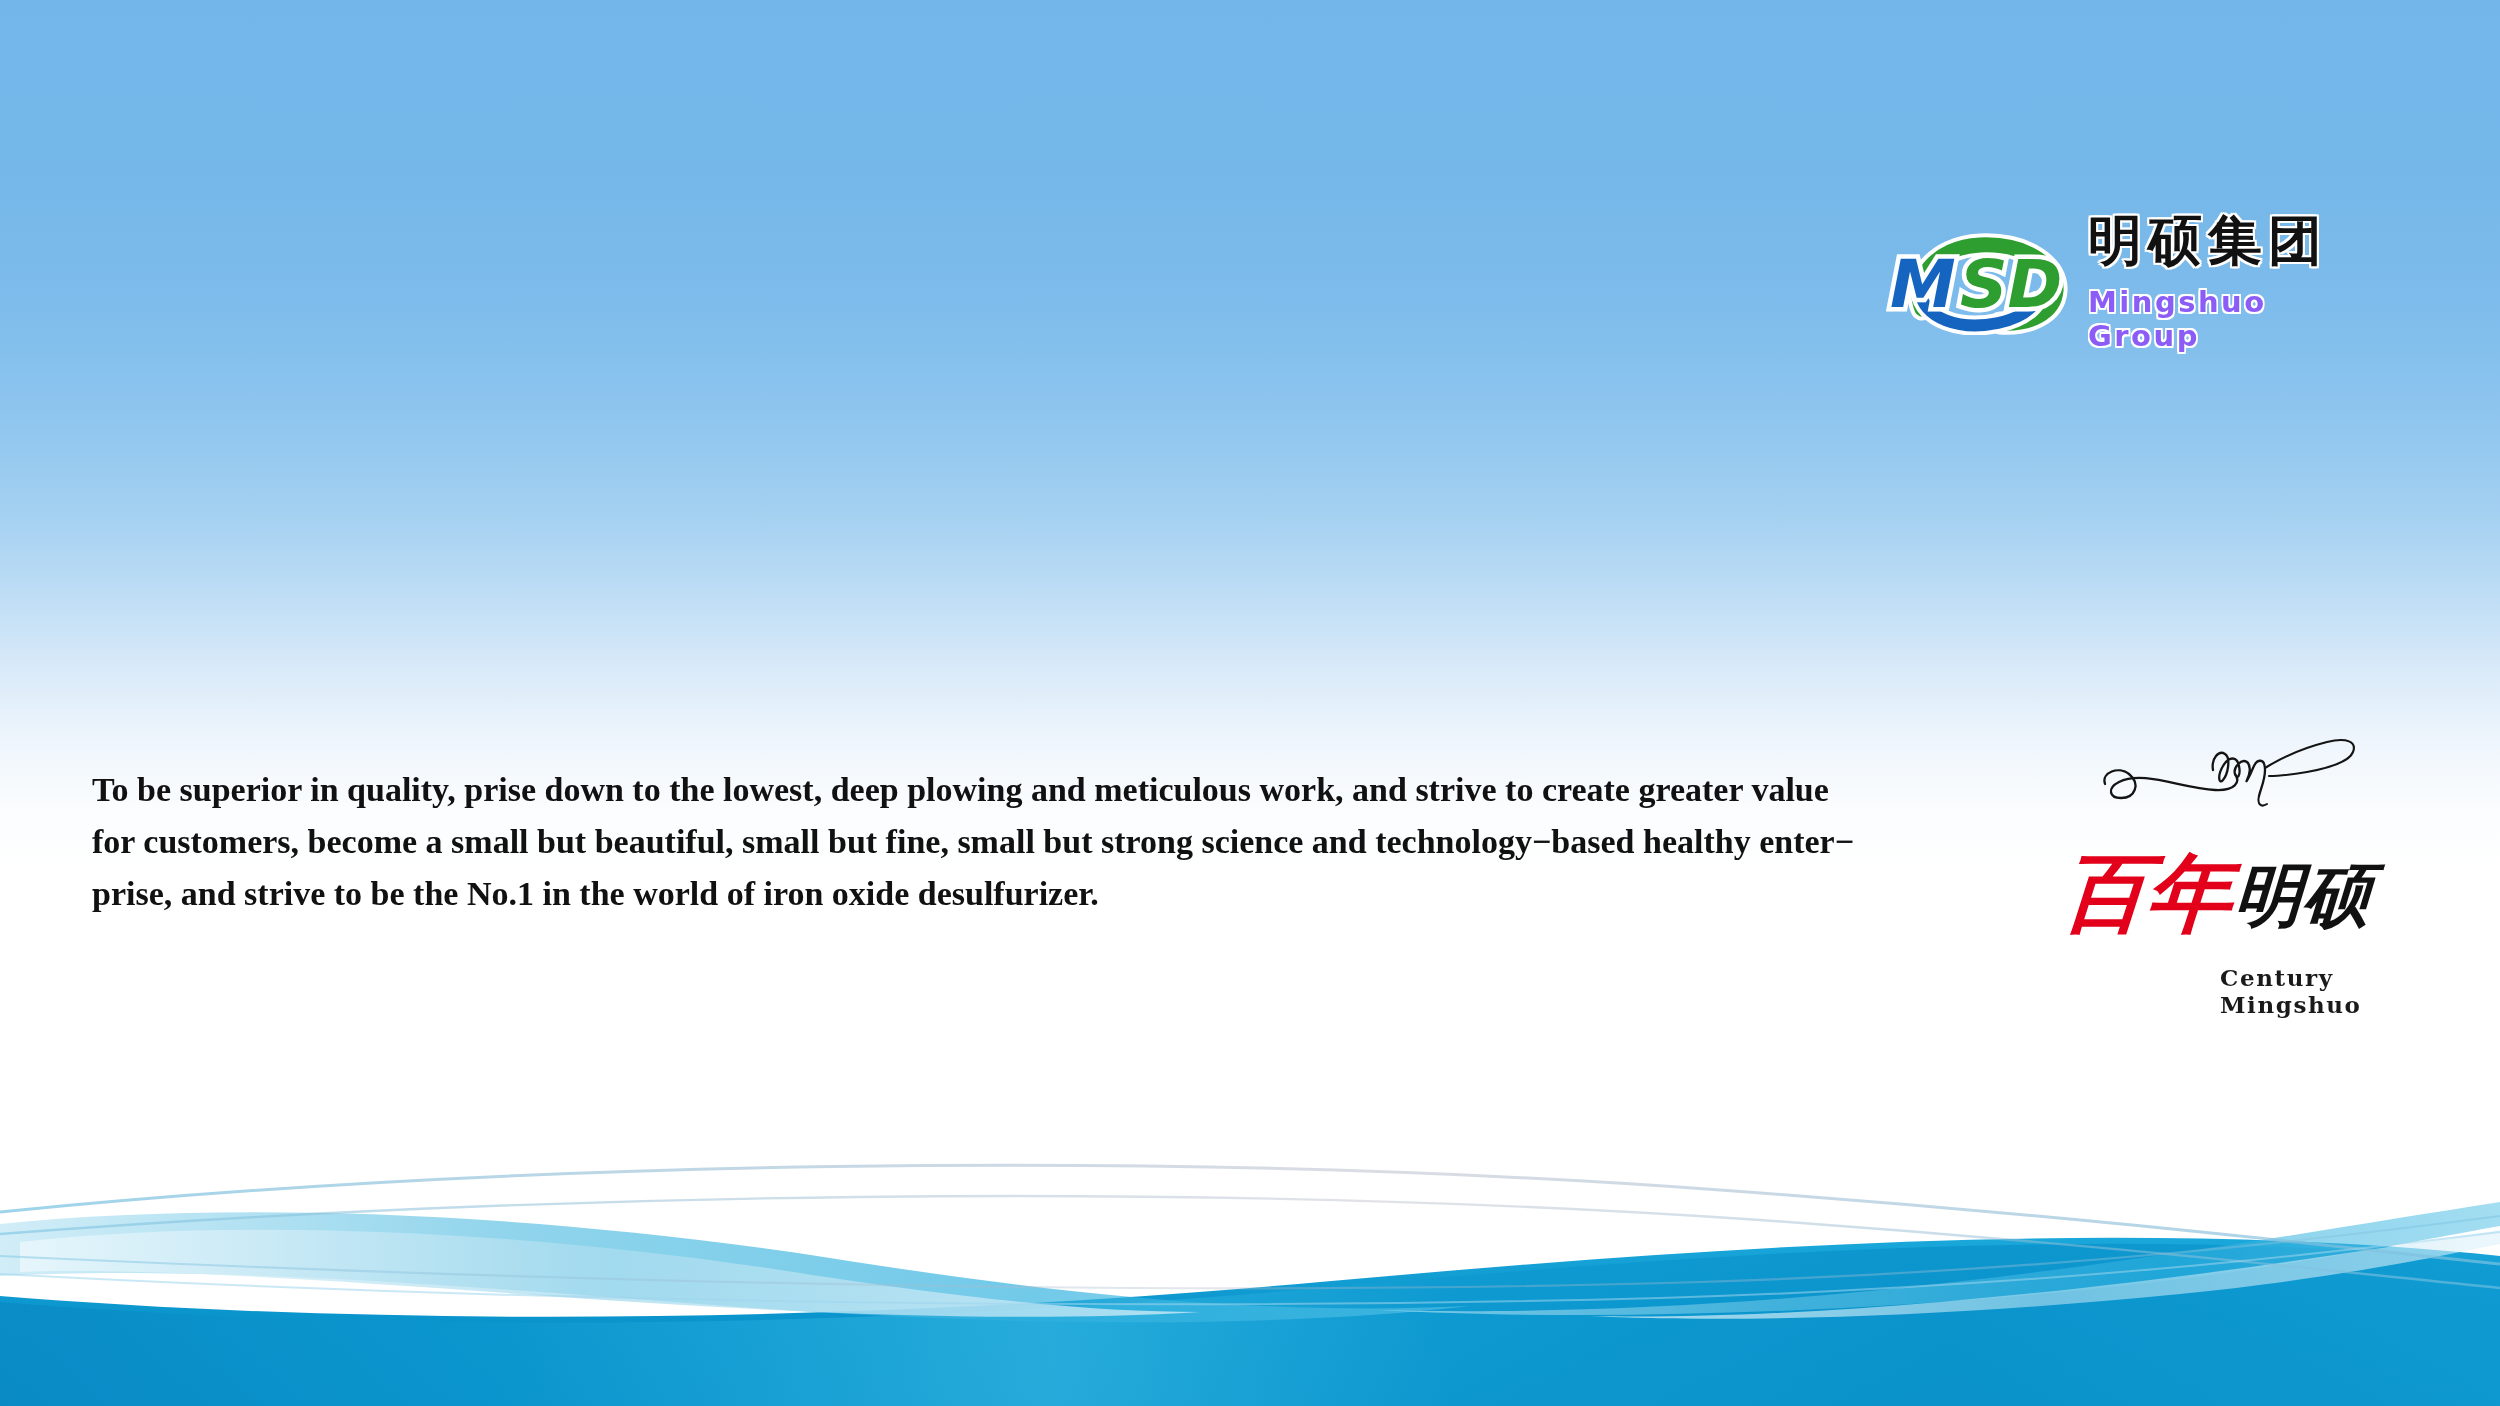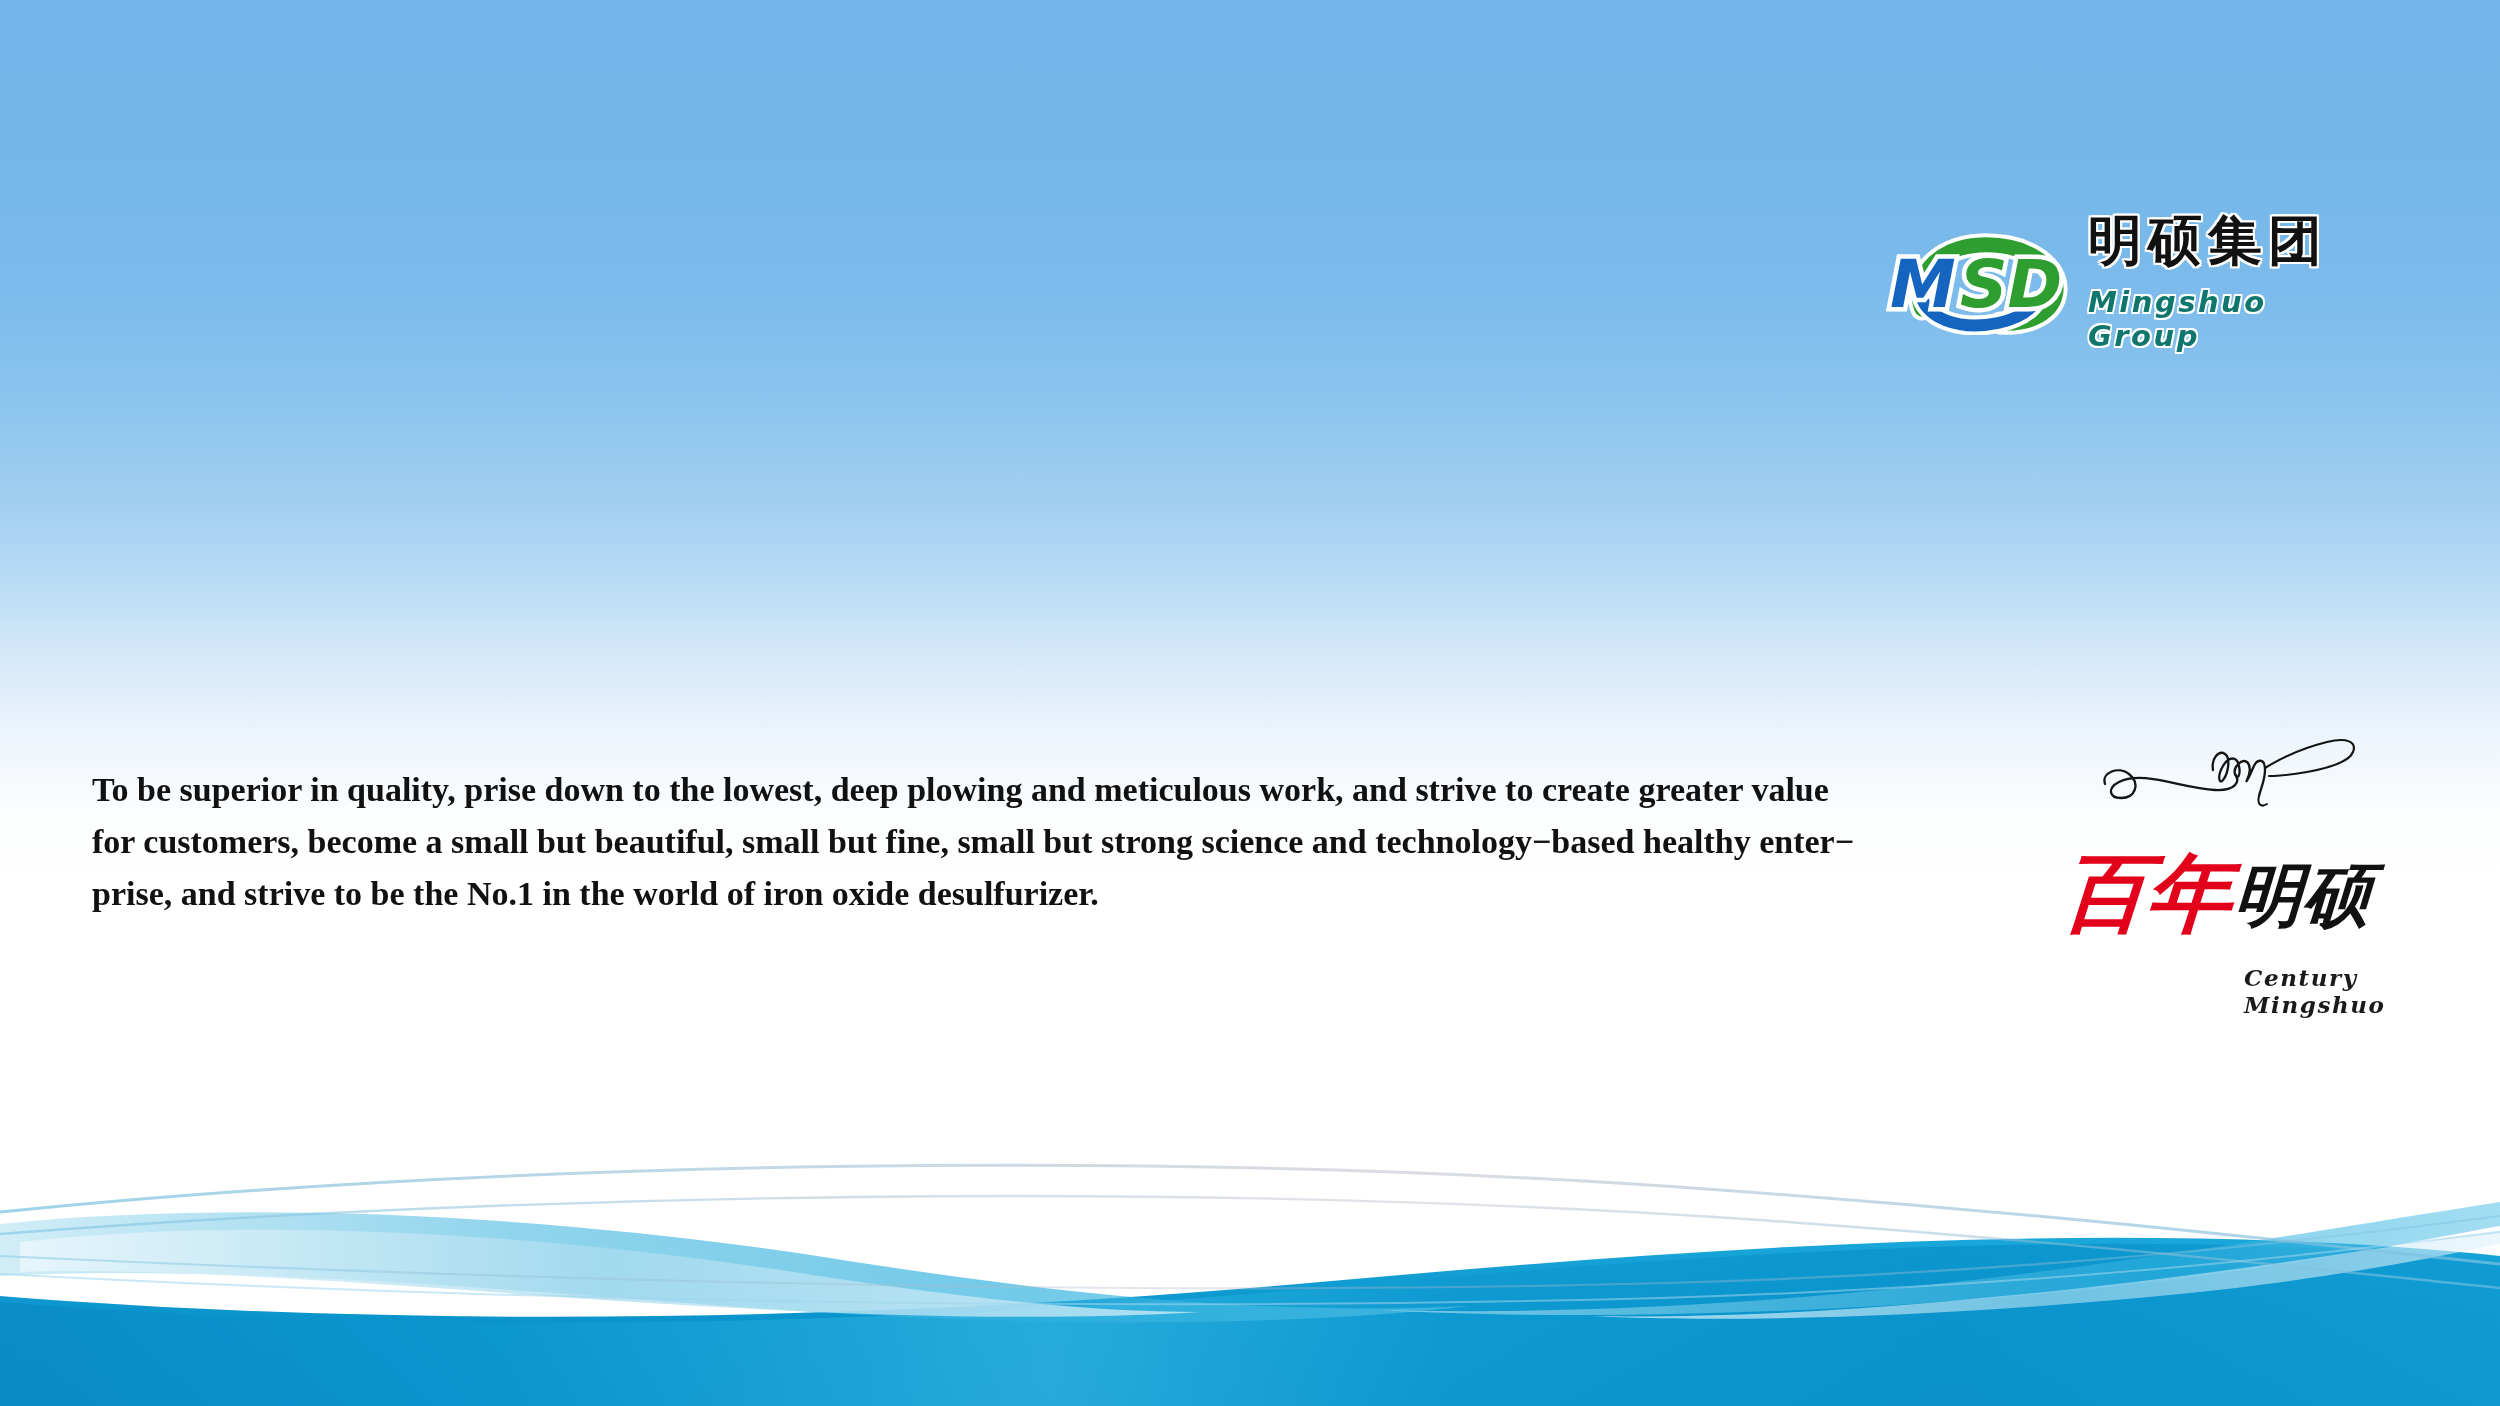--- a/index.html
+++ b/index.html
@@ -71,26 +71,25 @@
     paint-order:stroke fill;
     text-shadow:
        2px 0 0 #fff, -2px 0 0 #fff, 0 2px 0 #fff, 0 -2px 0 #fff,
        2px 2px 0 #fff, -2px -2px 0 #fff, 2px -2px 0 #fff, -2px 2px 0 #fff;
   }
   .logo-en {
     font-family:"DejaVu Sans","Liberation Sans",sans-serif;
     font-size:29px;
     font-weight:bold;
     letter-spacing:2.5px;
-    color:#0f766e;
+    color:#8b5cf6;
     margin-top:17px;
     text-shadow:
        1.6px 0 0 #fff, -1.6px 0 0 #fff, 0 1.6px 0 #fff, 0 -1.6px 0 #fff,
        1.6px 1.6px 0 #fff, -1.6px -1.6px 0 #fff, 1.6px -1.6px 0 #fff, -1.6px 1.6px 0 #fff;
-    font-style: italic;
   }
 
   
   .cn-message {
     position:absolute;
     left:88px; top:470px;
     width:2330px;
     font-family:"DejaVu Sans","Liberation Sans",sans-serif;
     font-size:46px;
     font-weight:bold;
@@ -151,26 +150,24 @@
     line-height:0.95;
     letter-spacing:1px;
     padding-bottom:6px;
     font-style:italic;
     transform:skewX(-3deg);
   }
   .seal-en {
     position:absolute;
     left:158px; top:112px;
     font-family:"DejaVu Serif","Liberation Serif",serif;
-    font-style:italic;
     font-weight:bold;
     font-size:23px;
     letter-spacing:1.6px;
     color:#1a1a1a;
-    margin-left:24px;
   }
 
   
   .wave {
     position:absolute;
     left:0; bottom:0;
     width:2500px; height:300px;
   }
 </style>
 </head>

